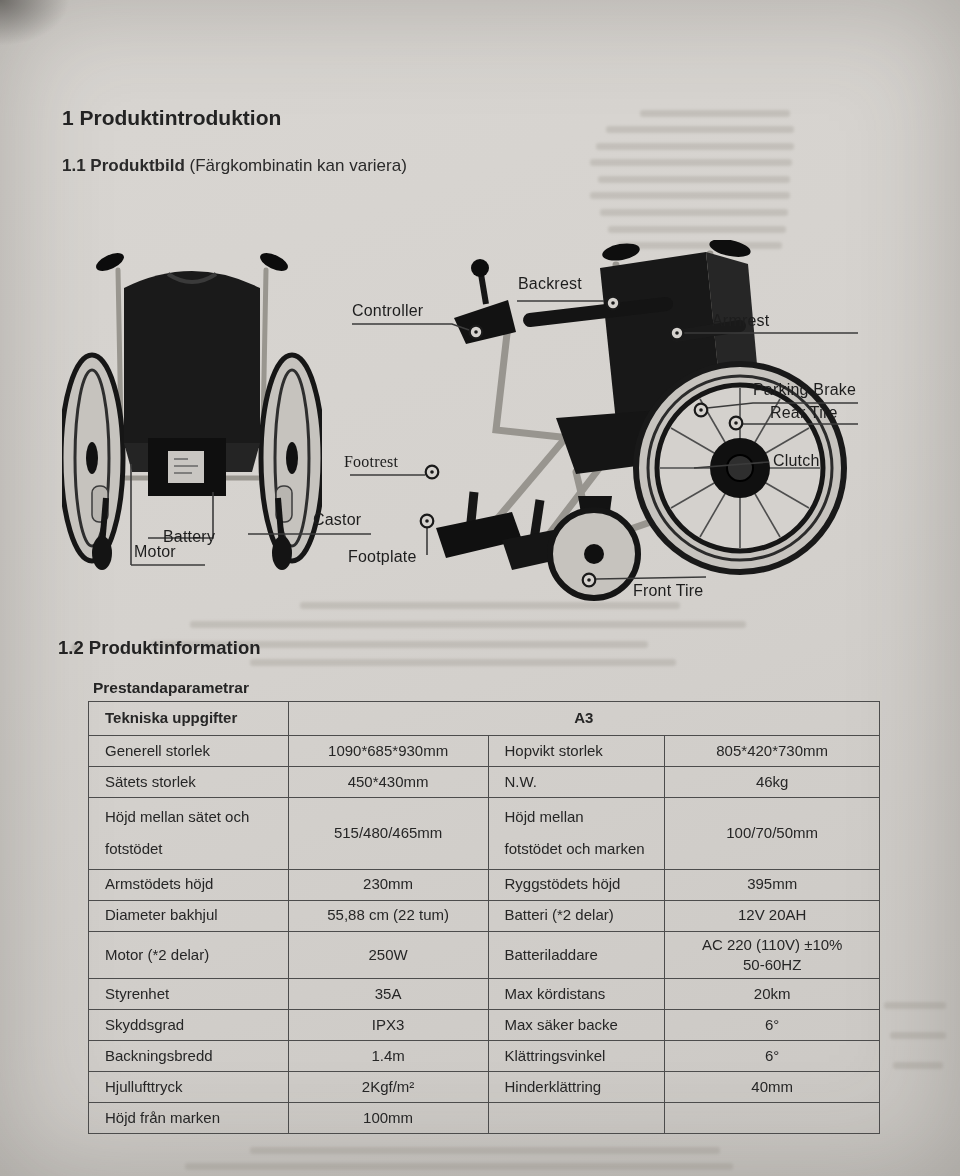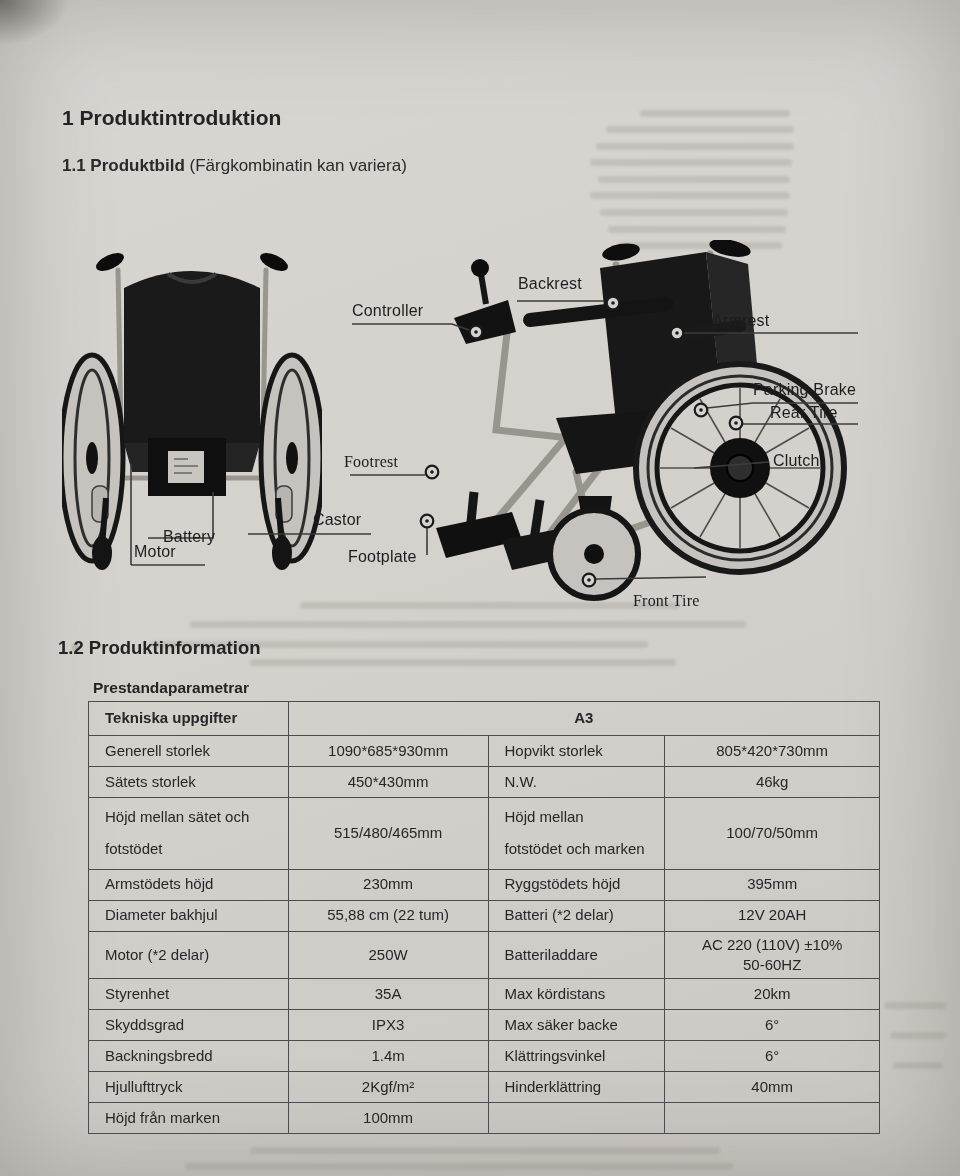--- a/index.html
+++ b/index.html
@@ -203,21 +203,21 @@
 
     <div class="dlabel" style="left:352px;top:70px;">Controller</div>
     <div class="dlabel" style="left:518px;top:30px;margin-top:13px;">Backrest</div>
     <div class="dlabel" style="left:712px;top:80px;">Armrest</div>
     <div class="dlabel" style="left:753px;top:149px;">Parking Brake</div>
     <div class="dlabel" style="left:770px;top:172px;">Rear Tire</div>
     <div class="dlabel" style="left:773px;top:220px;">Clutch</div>
     <div class="dlabel" style="left:344px;top:221px;font-family:Liberation Serif, serif;">Footrest</div>
     <div class="dlabel" style="left:313px;top:279px;">Castor</div>
     <div class="dlabel" style="left:348px;top:316px;">Footplate</div>
-    <div class="dlabel" style="left:633px;top:360px;font-family:Liberation Serif, serif;">Front Tire</div>
+    <div class="dlabel" style="left:633px;top:350px;">Front Tire</div>
     <div class="dlabel" style="left:151px;top:296px;margin-left:12px;">Battery</div>
     <div class="dlabel" style="left:134px;top:311px;">Motor</div>
   </div>
 
   <div class="h3">1.2 Produktinformation</div>
   <div class="tbl-title">Prestandaparametrar</div>
 
   <div id="spec-table-wrap">
     <table class="spec">
       <colgroup>

